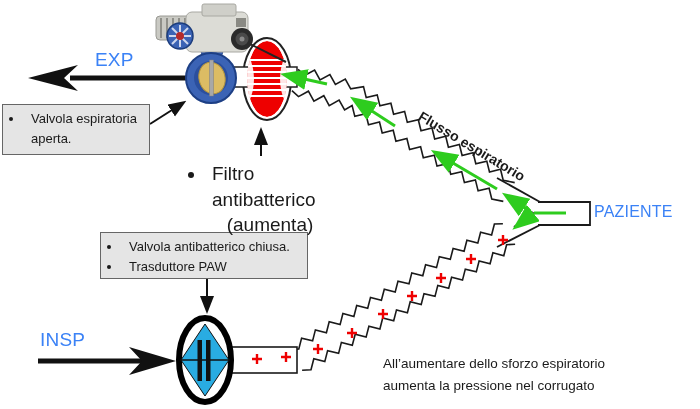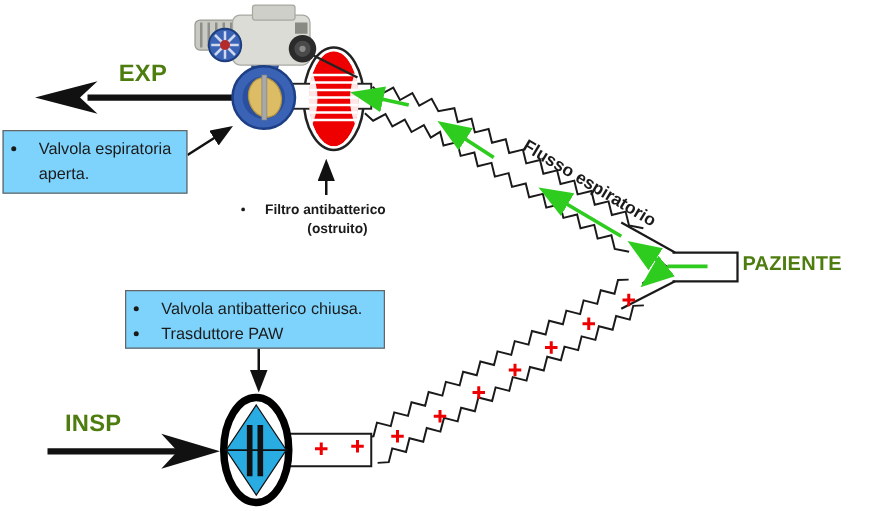--- a/index.html
+++ b/index.html
@@ -1,24 +1,24 @@
 <!DOCTYPE html>
 <html><head>
 <meta charset="utf-8">
 <style>
   html,body{margin:0;padding:0;}
   body{width:700px;height:409px;background:#ffffff;overflow:hidden;position:relative;
        font-family:"Liberation Sans", sans-serif;color:#1a1a1a;}
   .abs{position:absolute;}
-  .big-label{font-weight:bold;font-size:19px;color:#4d7c0f;letter-spacing:0.2px;}
-  .note-box{border:1.5px solid #666;background:#7dd3fc;font-size:13px;line-height:1.5;}
+  .big-label{font-weight:normal;font-size:19px;color:#3b82f6;letter-spacing:0.2px;}
+  .note-box{border:1.5px solid #666;background:#e5e5e5;font-size:13px;line-height:1.5;}
   .note-box ul{margin:4px 0 0 0;padding-left:21px;list-style:disc;}
   .note-box li{padding-left:7px;margin:0;}
   .bold{font-weight:normal;}
-  .filter-caption{font-size:11px;font-weight:bold;line-height:1.35;}
+  .filter-caption{font-size:19px;font-weight:normal;line-height:1.35;}
   .filter-caption ul{margin:0;padding-left:20px;list-style:disc;}
   .filter-caption li{padding-left:6px;}
   .filter-caption .line2{text-align:center;width:100%;}
   .flow-label{font-weight:bold;font-size:14px;transform:rotate(31deg);transform-origin:0 0;white-space:nowrap;}
   .caption{font-size:13.5px;line-height:1.6;color:#1a1a1a;}
   svg{position:absolute;left:0;top:0;}
 </style>
 </head>
 <body>
 
@@ -149,21 +149,21 @@
     </g>
 
   <g stroke="#111" stroke-width="2" fill="none">
     <line x1="150" y1="124" x2="183" y2="103" marker-end="url(#kArrow)"></line>
     <line x1="261" y1="156" x2="261" y2="131" marker-end="url(#kArrow)"></line>
     <line x1="207" y1="277" x2="207" y2="310" marker-end="url(#kArrow)"></line>
   </g>
 </svg>
 
 <div class="abs big-label" style="left:95px;top:49px;">EXP</div>
-<div class="abs big-label" style="left:52px;top:329px;text-align:right;">INSP</div>
+<div class="abs big-label" style="left:40px;top:329px;text-align:right;">INSP</div>
 <div class="abs big-label" style="left:594px;top:203px;font-size:16px;">PAZIENTE</div>
 
 <div class="abs flow-label" style="left:424px;top:108px;">Flusso espiratorio</div>
 
 <div class="abs note-box" style="left:2px;top:104px;width:146px;height:49px;">
   <ul>
       <li>Valvola espiratoria aperta.</li>
     </ul>
 </div>
 
@@ -171,17 +171,19 @@
   <ul>
     <li>Valvola antibatterico chiusa.</li>
     <li class="bold">Trasduttore PAW</li>
   </ul>
 </div>
 
 <div class="abs filter-caption" style="left:186px;top:161px;width:168px;">
   <ul>
       <li>Filtro antibatterico</li>
     </ul>
-  <div class="line2">(ostruito)</div>
+  <div class="line2">(aumenta)</div>
 </div>
 
 <div class="abs caption" style="left:383px;top:353px;">
+  <div>All’aumentare dello sforzo espiratorio</div>
+  <div>aumenta la pressione nel corrugato</div>
 </div>
 
 </body></html>

